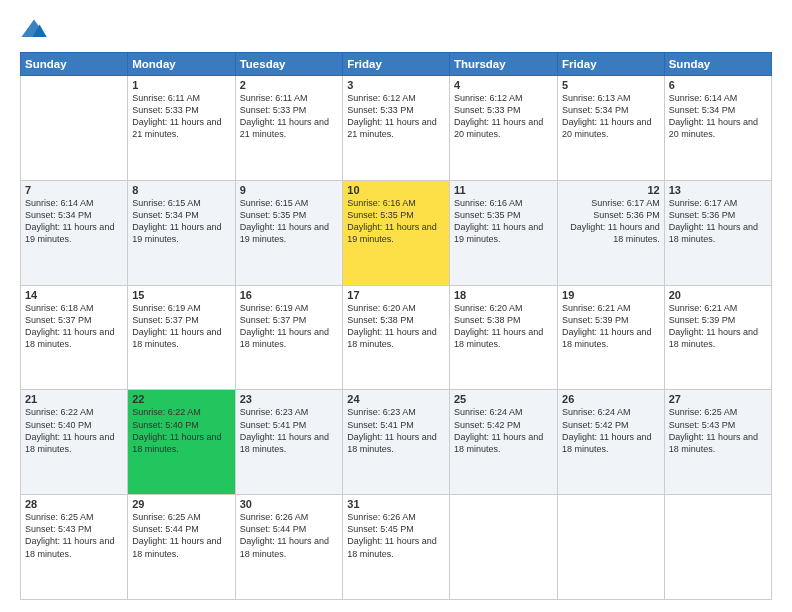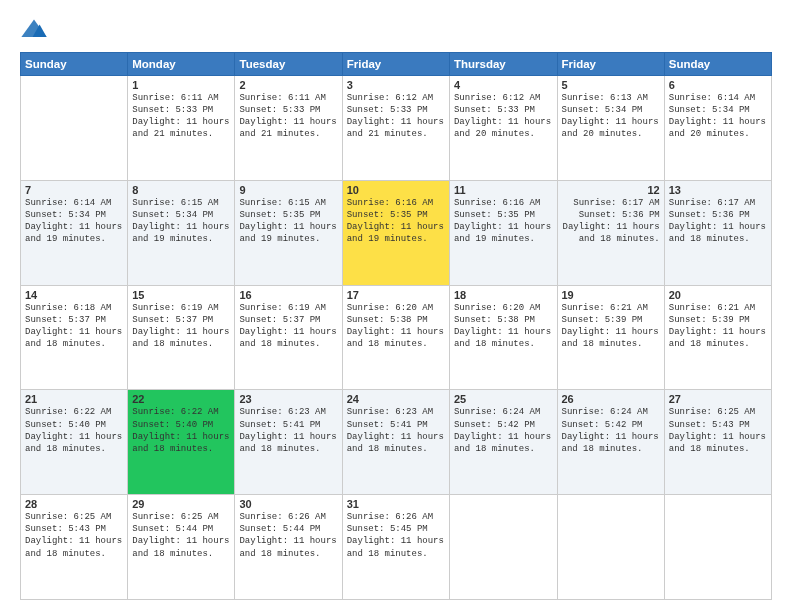--- a/index.html
+++ b/index.html
@@ -90,21 +90,20 @@
       font-weight: bold;
       font-size: 11px;
       color: #333;
       display: block;
       margin-bottom: 1px;
     }
     .day-info {
       font-size: 9px;
       line-height: 1.35;
       color: #333;
-      font-family: Liberation Mono, monospace;
     }
     .empty-cell {
       background: #fff !important;
     }
   </style>
 </head>
 <body>
 
 <div class="page">
   <div class="header">

